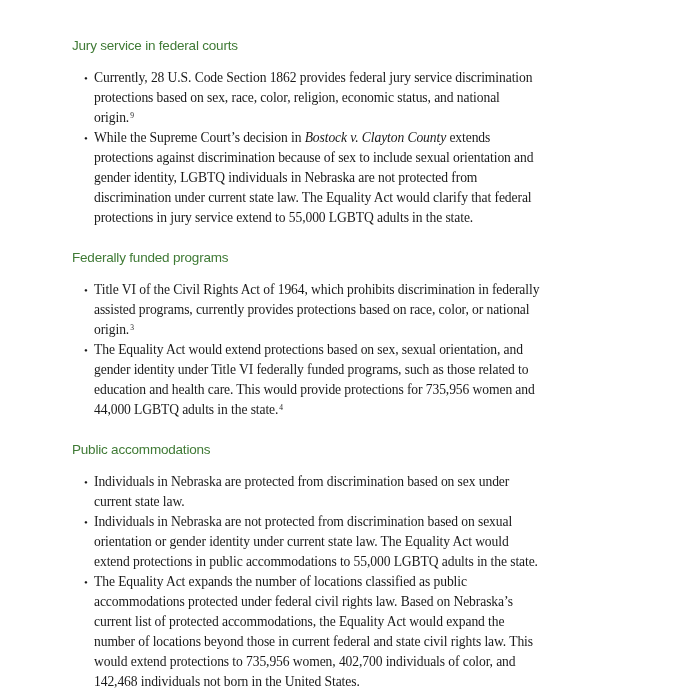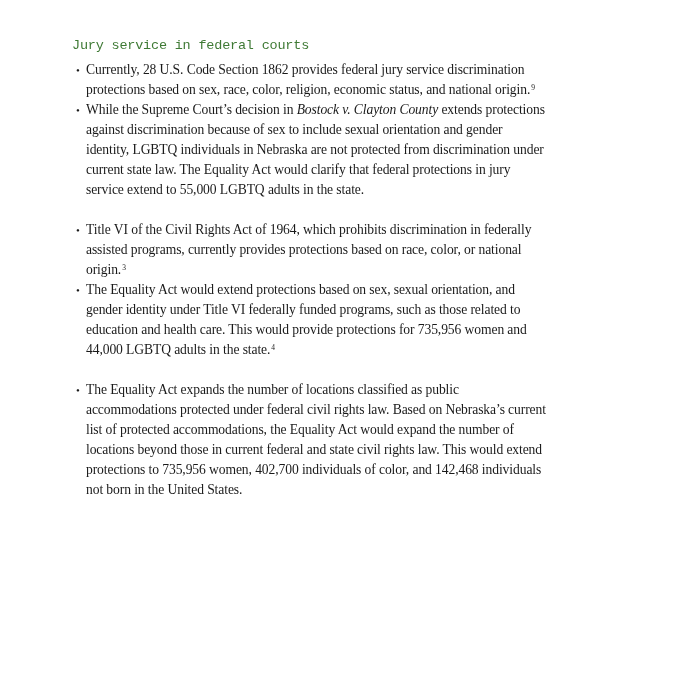--- a/index.html
+++ b/index.html
@@ -16,32 +16,32 @@
     .page {
       position: absolute;
       left: 72px;
       top: 36px;
       width: 480px;
     }
     .section {
       margin-bottom: 20px;
     }
     .heading {
-      font-family: Liberation Mono, monospace;
+      font-family: Liberation Sans, sans-serif;
       font-size: 13.5px;
       color: #3f7a35;
       line-height: 20px;
       height: 20px;
       letter-spacing: -0.2px;
       margin: 0;
       font-weight: normal;
     }
     ul.bullets {
       list-style: none;
-      margin: 4px;
+      margin: 12px;
       padding: 0;
     }
     ul.bullets li {
       position: relative;
       padding-left: 10px;
       font-family: "Liberation Serif", serif;
       font-size: 13.6px;
       line-height: 20px;
       color: #1a1a1a;
       letter-spacing: -0.1px;
@@ -71,25 +71,29 @@
 
   <div class="section">
     <h2 class="heading">Jury service in federal courts</h2>
     <ul class="bullets">
       <li><span>Currently, 28 U.S. Code Section 1862 provides federal jury service discrimination protections based on sex, race, color, religion, economic status, and national origin.</span><sup>9</sup></li>
       <li><span>While the Supreme Court’s decision in </span><em>Bostock v. Clayton County</em><span> extends protections against discrimination because of sex to include sexual orientation and gender identity, LGBTQ individuals in Nebraska are not protected from discrimination under current state law. The Equality Act would clarify that federal protections in jury service extend to 55,000 LGBTQ adults in the state.</span></li>
     </ul>
   </div>
 
   <div class="section">
+    <h2 class="heading">Federally funded programs</h2>
     <ul class="bullets">
       <li><span>Title VI of the Civil Rights Act of 1964, which prohibits discrimination in federally assisted programs, currently provides protections based on race, color, or national origin.</span><sup>3</sup></li>
       <li><span>The Equality Act would extend protections based on sex, sexual orientation, and gender identity under Title VI federally funded programs, such as those related to education and health care. This would provide protections for 735,956 women and 44,000 LGBTQ adults in the state.</span><sup>4</sup></li>
     </ul>
   </div>
 
   <div class="section">
+    <h2 class="heading">Public accommodations</h2>
     <ul class="bullets">
+      <li><span>Individuals in Nebraska are protected from discrimination based on sex under current state law.</span></li>
+      <li><span>Individuals in Nebraska are not protected from discrimination based on sexual orientation or gender identity under current state law. The Equality Act would extend protections in public accommodations to 55,000 LGBTQ adults in the state.</span></li>
       <li><span>The Equality Act expands the number of locations classified as public accommodations protected under federal civil rights law. Based on Nebraska’s current list of protected accommodations, the Equality Act would expand the number of locations beyond those in current federal and state civil rights law. This would extend protections to 735,956 women, 402,700 individuals of color, and 142,468 individuals not born in the United States.</span></li>
     </ul>
   </div>
 
 </div>
 
 </body></html>

